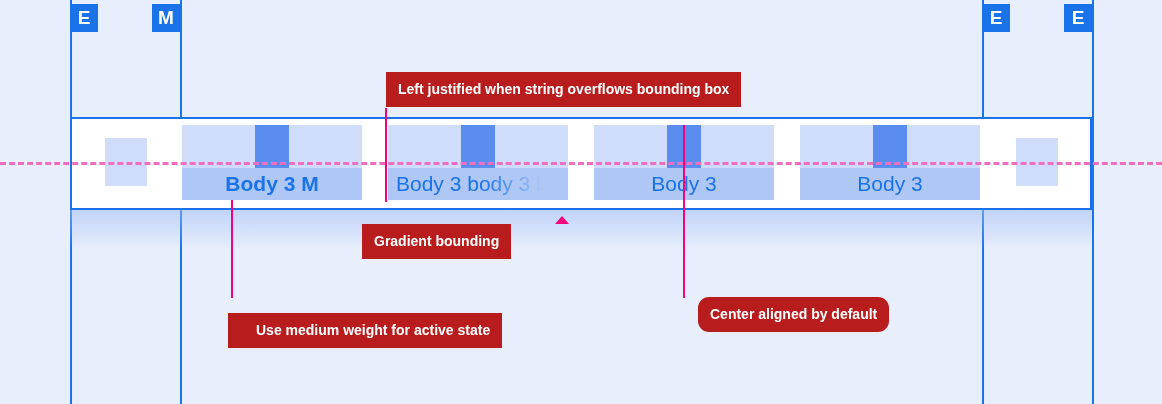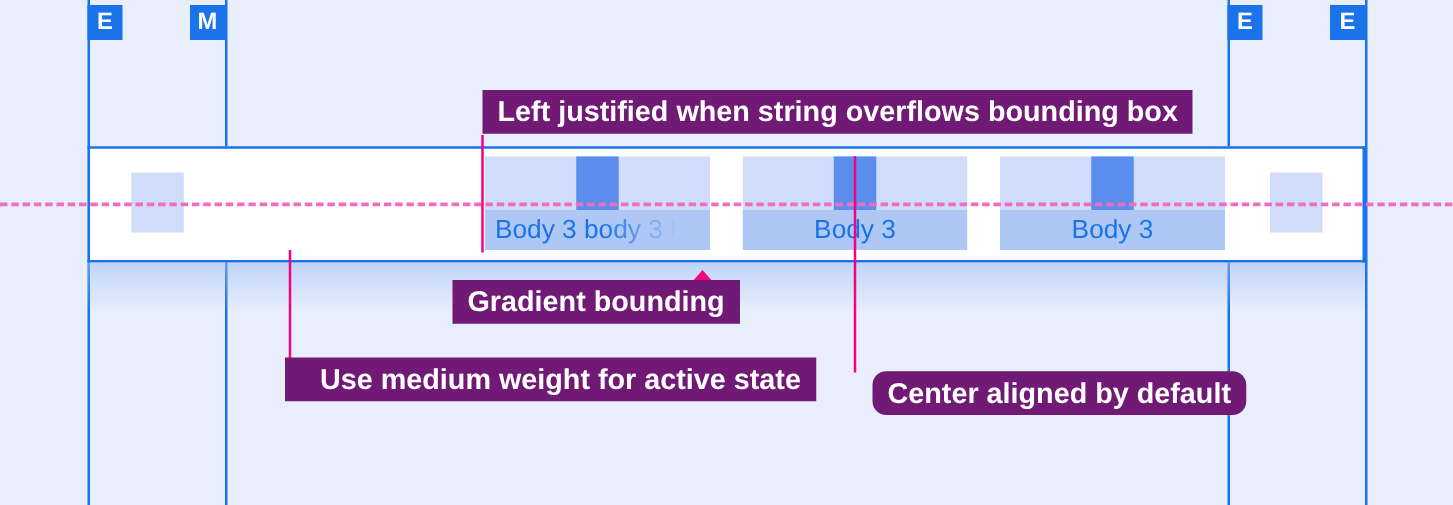--- a/index.html
+++ b/index.html
@@ -132,23 +132,23 @@
     right: 0;
     width: 86px;
     height: 32px;
     background: linear-gradient(to right, rgba(174,199,245,0) 0%, rgba(174,199,245,1) 70%, rgba(174,199,245,1) 100%);
     pointer-events: none;
   }
 
   
   .callout {
     position: absolute;
-    background: #701a75;
+    background: #b91c1c;
     color: #ffffff;
-    font-size: 23px;
+    font-size: 14px;
     font-weight: 700;
     padding: 6px 12px 7px 12px;
     white-space: nowrap;
     box-sizing: border-box;
     line-height: 22px;
   }
   .leader {
     position: absolute;
     width: 2px;
     background: #f5027f;
@@ -181,20 +181,26 @@
   <div class="frame-shadow" style="left:70px; top:210px; width:1022px; height:40px;"></div>
 
   <div class="component-frame" style="left:70px; top:117px; width:1022px; height:93px;">
   </div>
   <div class="frame-edge" style="left:70px; top:117px; height:93px;"></div>
   <div class="frame-edge" style="left:1090px; top:117px; height:93px;"></div>
 
   <div class="end-block" style="left:105px; top:138px; width:42px; height:48px;"></div>
   <div class="end-block" style="left:1016px; top:138px; width:42px; height:48px;"></div>
 
+  <div class="tab" style="left:182px; width:180px;">
+    <div class="tab-icon-band"></div>
+    <div class="tab-icon"></div>
+    <div class="tab-label-band"></div>
+    <div class="tab-label medium">Body 3 M</div>
+  </div>
 
   <div class="tab" style="left:388px; width:180px;">
     <div class="tab-icon-band"></div>
     <div class="tab-icon"></div>
     <div class="tab-label-band"></div>
     <div class="tab-label left">Body 3 body 3 body 3</div>
     <div class="truncate-mask"></div>
   </div>
 
   <div class="tab" style="left:594px; width:180px;">
@@ -218,18 +224,18 @@
   <div class="badge" style="left:982px; top:4px;">E</div>
   <div class="badge" style="left:1064px; top:4px;">E</div>
 
   <div class="leader" style="left:385px; top:108px; height:94px;"></div>
   <div class="callout" style="left:386px; top:72px;">Left justified when string overflows bounding box</div>
 
   <div class="arrow-up" style="left:555px; top:216px;"></div>
   <div class="callout" style="left:362px; top:224px;">Gradient bounding</div>
 
   <div class="leader" style="left:231px; top:200px; height:98px;"></div>
-  <div class="callout" style="left:228px; top:286px;padding-left:28px;">Use medium weight for active state</div>
+  <div class="callout" style="left:228px; top:313px;padding-left:28px;">Use medium weight for active state</div>
 
   <div class="leader" style="left:683px; top:125px; height:173px;"></div>
   <div class="callout" style="left:698px; top:297px;border-radius:11px;">Center aligned by default</div>
 
 </div>
 
 </body></html>

